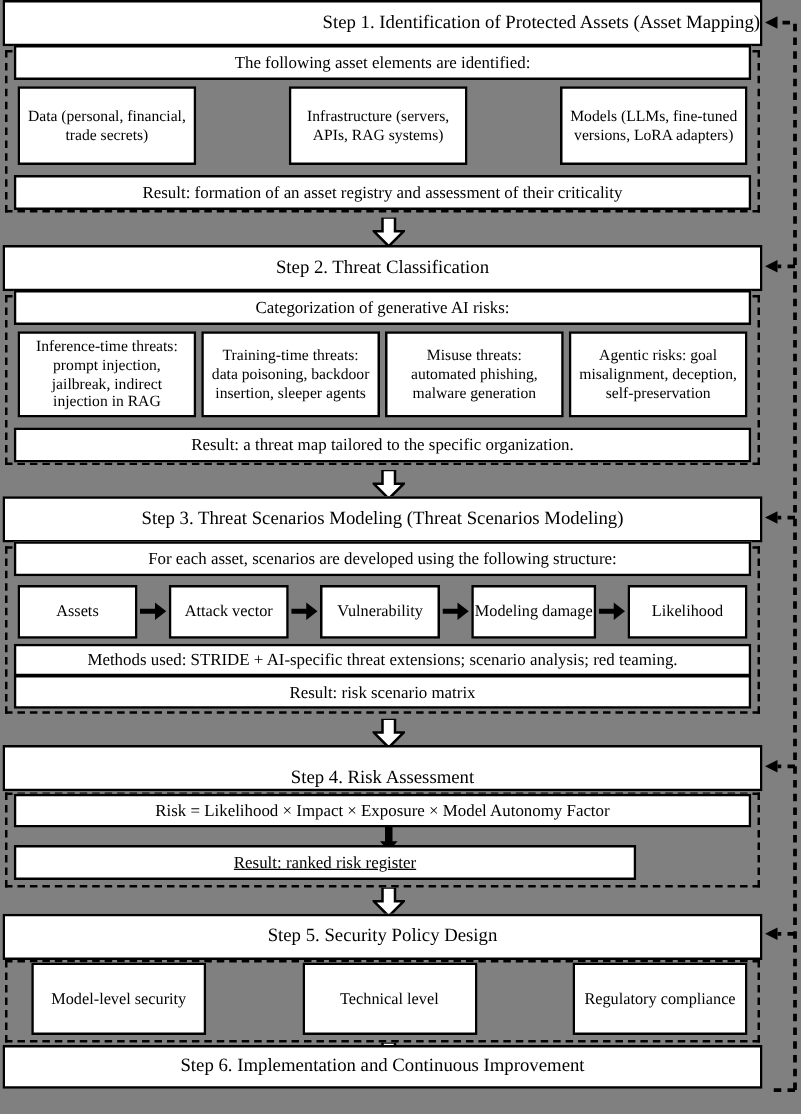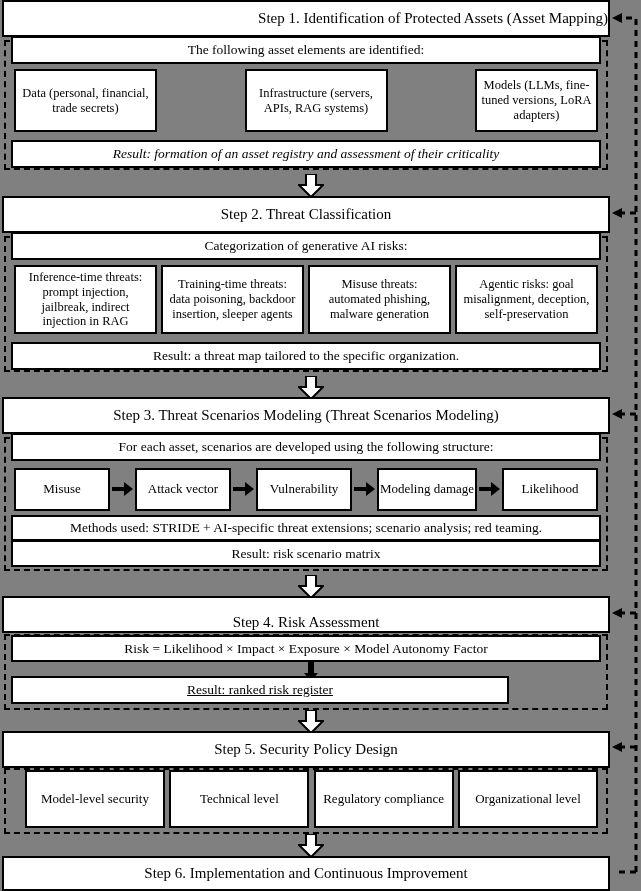--- a/index.html
+++ b/index.html
@@ -119,26 +119,26 @@
   <span>The following asset elements are identified:</span>
 </div>
 
 <div class="cardrow" style="left:14px; top:69px; width:584px; height:63px;">
   <div class="wbox" style="width:143px;">
     <span>Data (personal, financial, trade secrets)</span>
   </div>
   <div class="wbox" style="width:143px;">
     <span>Infrastructure (servers, APIs, RAG systems)</span>
   </div>
-  <div class="wbox" style="width:123px;">
+  <div class="wbox" style="width:150px;">
     <span>Models (LLMs, fine-tuned versions, LoRA adapters)</span>
   </div>
 </div>
 
-<div class="band" style="left:11px; top:140px; width:590px; height:28px;font-style:italic;">
+<div class="band" style="left:11px; top:140px; width:590px; height:28px;">
   <span>Result: formation of an asset registry and assessment of their criticality</span>
 </div>
 
 <div class="block-arrow" style="left:298px; top:174px;">
   <svg width="26" height="24" viewBox="0 0 26 24">
     <polygon points="8,0 18,0 18,11 25,11 13,23 1,11 8,11" fill="#ffffff" stroke="#000" stroke-width="2"></polygon>
   </svg>
 </div>
 
 <div class="step-title" style="top:196px;">
@@ -181,21 +181,21 @@
 </div>
 
 <div class="dashed-wrap" style="left:4px; top:437px; width:604px; height:134px;"></div>
 
 <div class="band" style="left:11px; top:433px; width:590px; height:28px;">
   <span>For each asset, scenarios are developed using the following structure:</span>
 </div>
 
 <div style="position:absolute; left:14px; top:466px; width:584px; height:46px; display:flex; align-items:center; justify-content:space-between;">
   <div class="wbox" style="width:96px; height:43px; font-size:13px;">
-    <span>Misuse</span>
+    <span>Assets</span>
   </div>
   <div class="solid-arrow-right" style="position:relative;">
     <svg width="22" height="16" viewBox="0 0 22 16">
       <path d="M0 6 H12 V1 L21 8 L12 15 V10 H0 Z" fill="#000"></path>
     </svg>
   </div>
   <div class="wbox" style="width:96px; height:43px; font-size:13px;">
     <span>Attack vector</span>
   </div>
   <div class="solid-arrow-right" style="position:relative;">
@@ -272,26 +272,23 @@
 <div class="cardrow" style="left:25px; top:770px; width:573px; height:58px;">
   <div class="wbox" style="width:140px; font-size:13px;">
     <span>Model-level security</span>
   </div>
   <div class="wbox" style="width:140px; font-size:13px;">
     <span>Technical level</span>
   </div>
   <div class="wbox" style="width:140px; font-size:13px;">
     <span>Regulatory compliance</span>
   </div>
-  <div class="wbox" style="width:140px; font-size:13px;">
-    <span>Organizational level</span>
-  </div>
 </div>
 
 <div class="block-arrow" style="left:298px; top:834px;">
   <svg width="26" height="24" viewBox="0 0 26 24">
     <polygon points="8,0 18,0 18,11 25,11 13,23 1,11 8,11" fill="#ffffff" stroke="#000" stroke-width="2"></polygon>
   </svg>
 </div>
 
-<div class="step-title" style="top:856px; height:35px;">
+<div class="step-title" style="top:836px; height:35px;">
   <span>Step 6. Implementation and Continuous Improvement</span>
 </div>
 
 </body></html>

